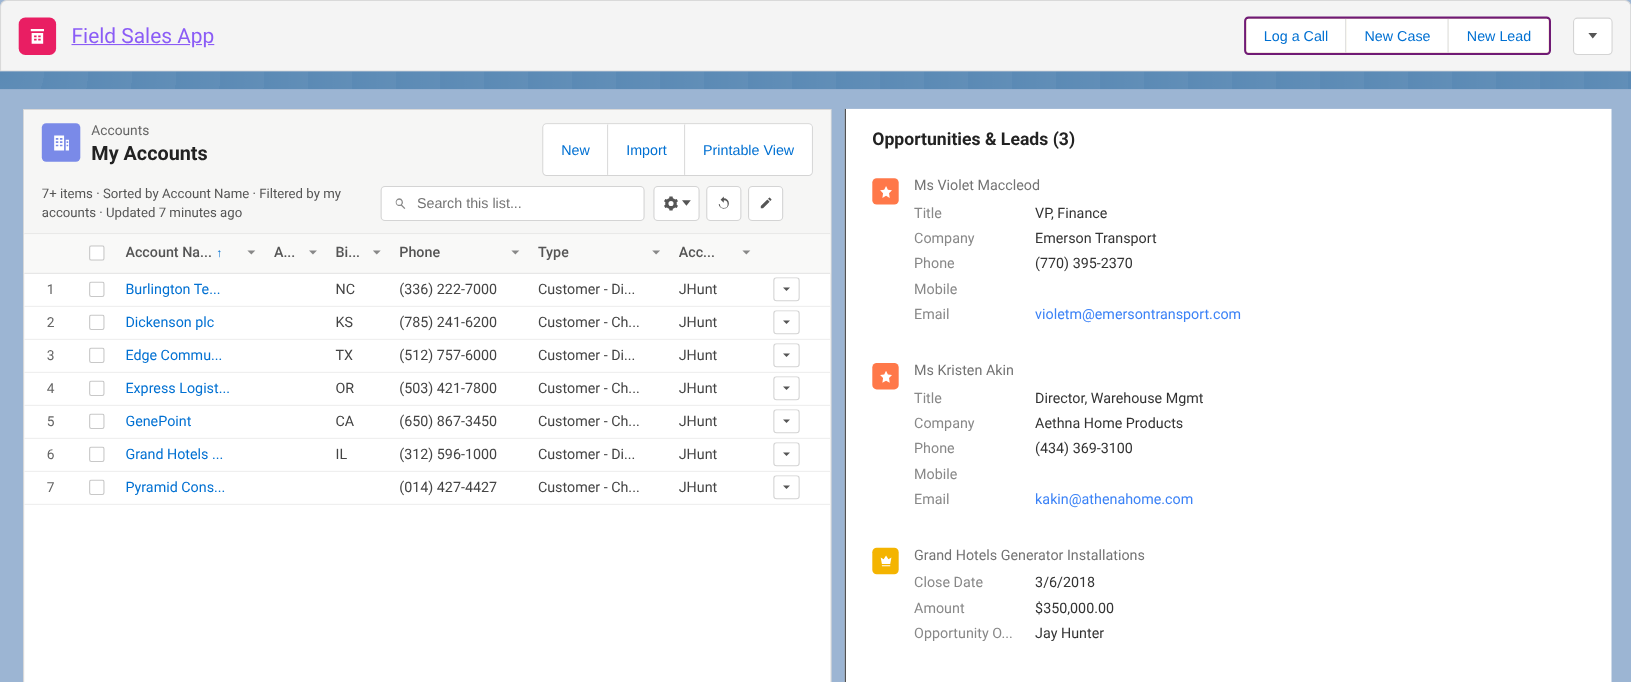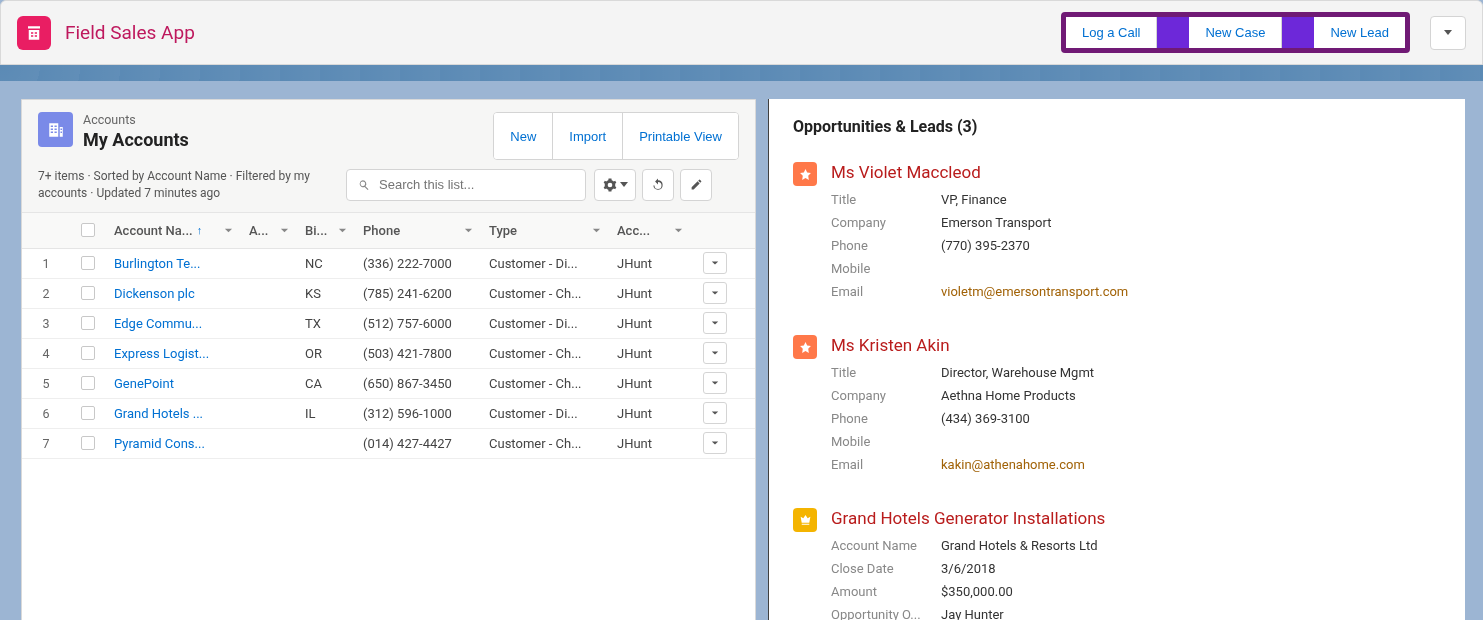--- a/index.html
+++ b/index.html
@@ -24,29 +24,28 @@
     padding: 0 16px;
     gap: 14px;
   }
   .topbar-icon {
     width: 34px; height: 34px;
     border-radius: 6px;
     background: #e91e63;
     display: flex; align-items: center; justify-content: center;
   }
   .topbar-icon svg { fill: white; }
-  .app-name { font-size: 19px; color: #be185d; }
+  .app-name { font-size: 19px; color: #8b5cf6; text-decoration: underline; }
   .topbar-spacer { flex: 1; }
   .top-btn-group {
     display: flex;
-    border: 5px solid #701a75;
+    border: 2px solid #701a75;
     border-radius: 4px;
-    background: #6d28d9;
+    background: #fef9c3;
     overflow: hidden;
-    gap: 32px;
   }
   .top-btn {
     padding: 8px 16px;
     background: white;
     border: none;
     border-right: 1px solid #d4d4d4;
     color: #0070d2;
     font-size: 13px;
     cursor: pointer;
   }
@@ -247,31 +246,31 @@
     width: 24px; height: 24px;
     border-radius: 4px;
     display: flex; align-items: center; justify-content: center;
     flex-shrink: 0;
   }
   .lead-icon.orange { background: #ff7849; }
   .lead-icon.yellow { background: #f4b400; }
   .lead-icon svg { fill: white; }
   .lead-body { flex: 1; }
   .lead-name {
-    color: #b91c1c;
+    color: #737373;
     text-decoration: none;
-    font-size: 17px;
+    font-size: 13px;
     cursor: pointer;
     margin-top: 12px;
   }
   .lead-fields { margin-top: 10px; }
   .lead-field { display: flex; font-size: 13px; margin-bottom: 8px; }
   .lead-field-label { width: 110px; color: #888; }
   .lead-field-value { color: #333; }
-  .lead-field-value a { color: #a16207; text-decoration: none; }
+  .lead-field-value a { color: #3b82f6; text-decoration: none; }
 
   .caret-down-sm { width:0; height:0; border-left:4px solid transparent; border-right:4px solid transparent; border-top:5px solid #555; display:inline-block; }
 </style>
 </head>
 <body>
 
 <div class="topbar">
   <div class="topbar-icon">
     <svg width="18" height="18" viewBox="0 0 24 24">
         <path d="M4 3h16v3H4V3zm1 5h14v13H5V8zm3 3v2h3v-2H8zm5 0v2h3v-2h-3zM8 15v2h3v-2H8zm5 0v2h3v-2h-3z"></path>
@@ -598,24 +597,20 @@
             </div></div>
         </div>
         <div class="lead-item">
           <div class="lead-icon yellow">
             <svg width="13" height="13" viewBox="0 0 24 24">
               <path d="M5 16L3 5l5 3 4-6 4 6 5-3-2 11H5zm0 2h14v2H5v-2z"></path>
             </svg>
           </div>
           <div class="lead-body"><a class="lead-name">Grand Hotels Generator Installations</a><div class="lead-fields">
               <div class="lead-field">
-                <div class="lead-field-label">Account Name</div>
-                <div class="lead-field-value">Grand Hotels &amp; Resorts Ltd</div>
-              </div>
-              <div class="lead-field">
                 <div class="lead-field-label">Close Date</div>
                 <div class="lead-field-value">3/6/2018</div>
               </div>
               <div class="lead-field">
                 <div class="lead-field-label">Amount</div>
                 <div class="lead-field-value">$350,000.00</div>
               </div>
               <div class="lead-field">
                 <div class="lead-field-label">Opportunity O...</div>
                 <div class="lead-field-value">Jay Hunter</div>

